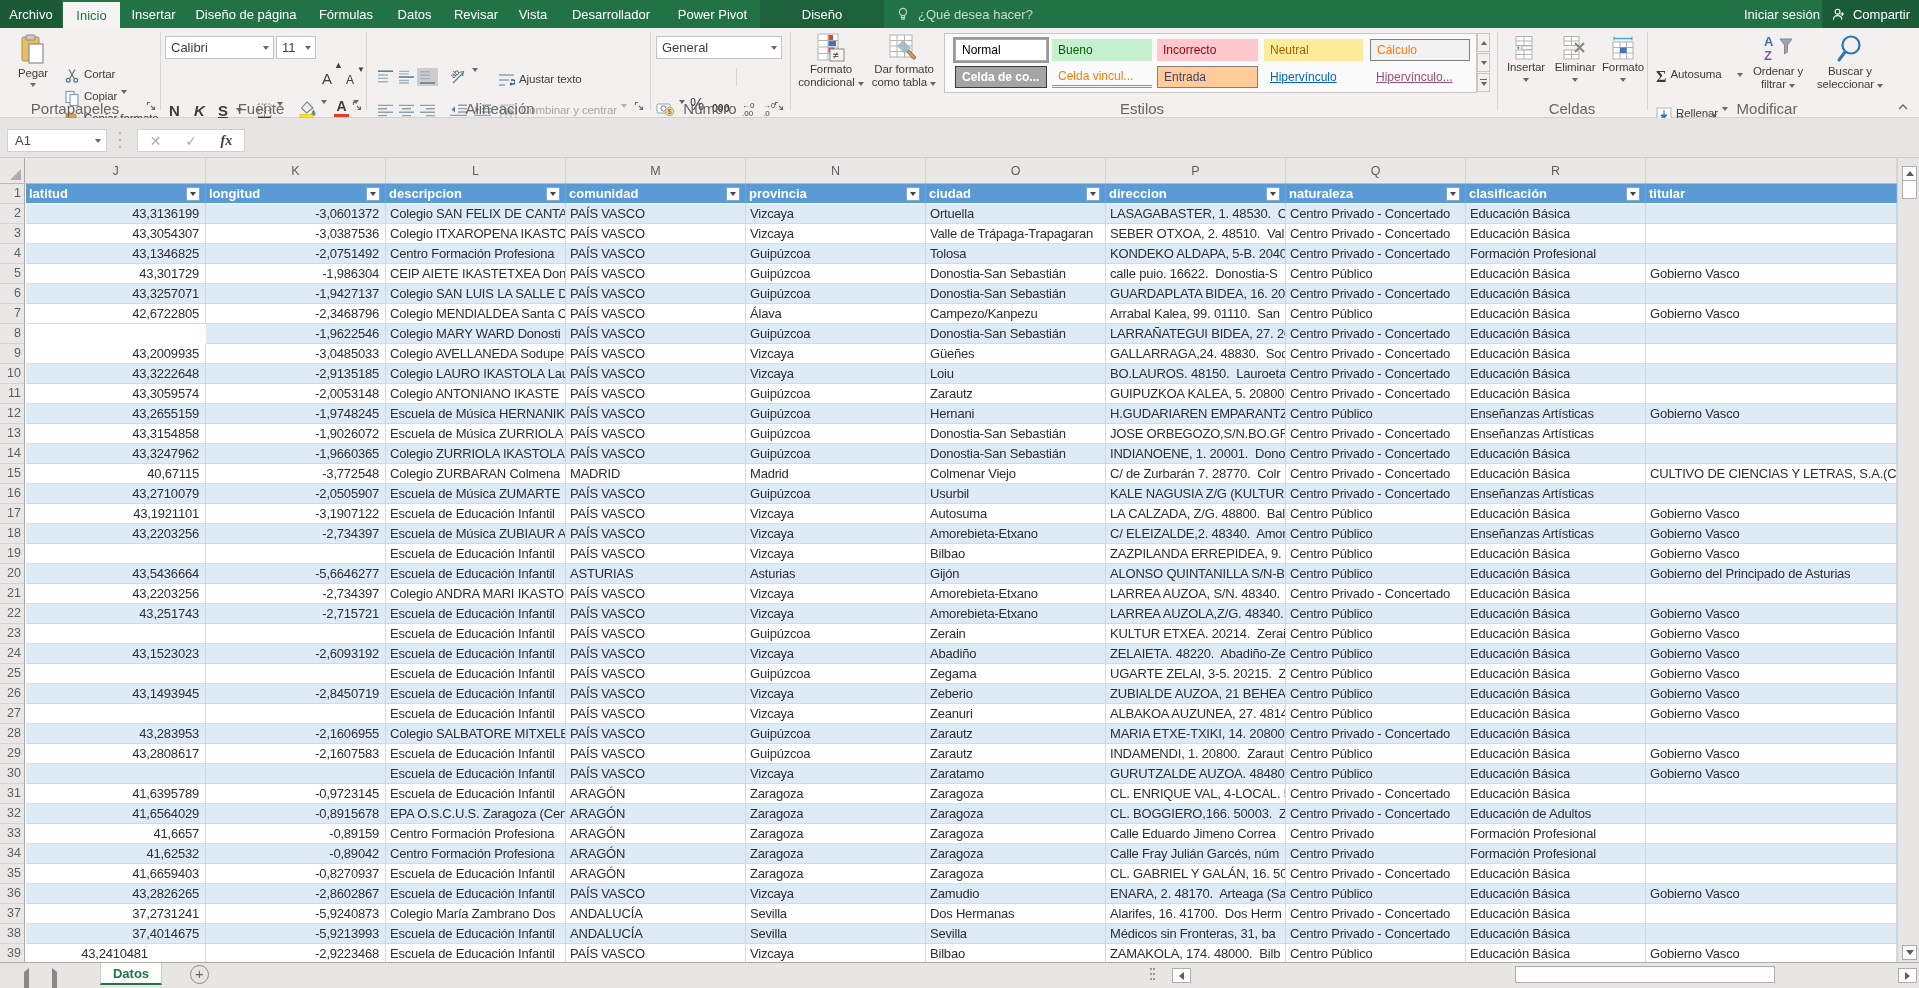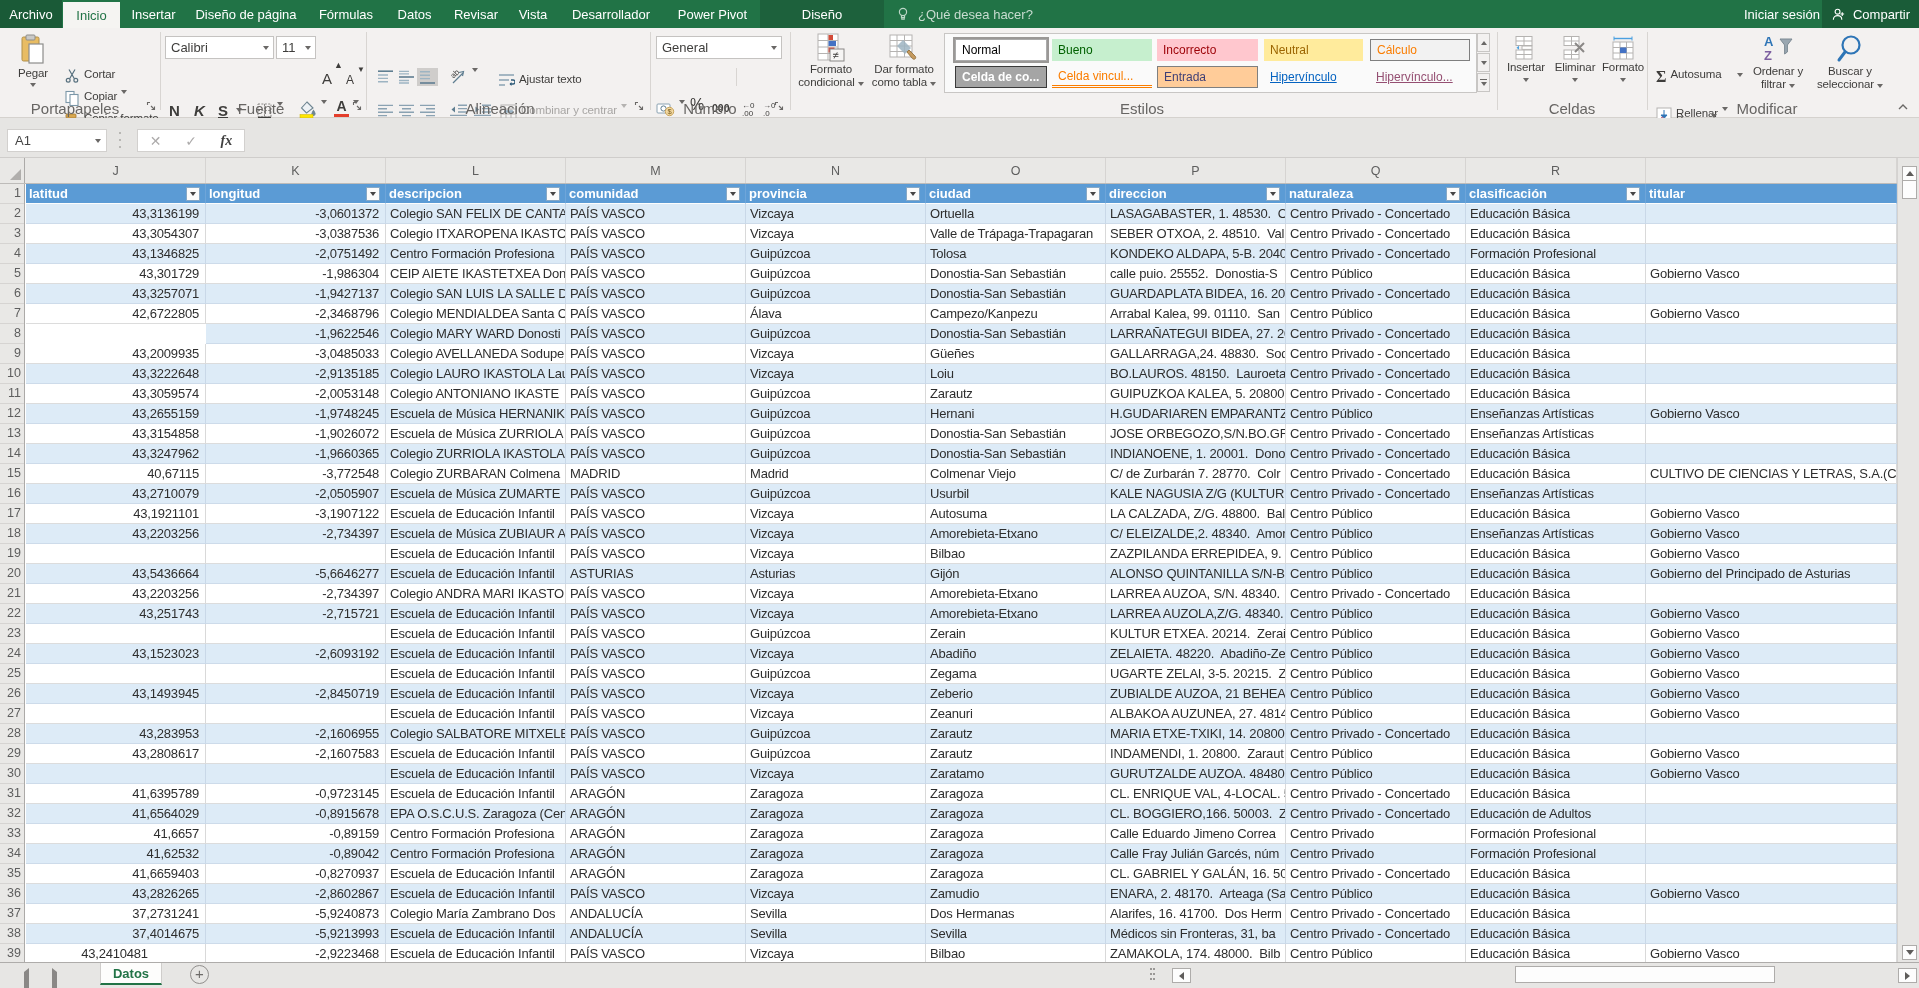--- a/index.html
+++ b/index.html
@@ -635,21 +635,21 @@
       <div class="cell" style="width: 180px; flex: 0 0 180px;">Formación Profesional</div>
       <div class="cell" style="width: 251px; flex: 0 0 251px;"></div>
     </div>
     <div class="row plain">
       <div class="cell num" style="width: 180px; flex: 0 0 180px;">43,301729</div>
       <div class="cell num" style="width: 180px; flex: 0 0 180px;">-1,986304</div>
       <div class="cell" style="width: 180px; flex: 0 0 180px;">CEIP AIETE IKASTETXEA Dono</div>
       <div class="cell" style="width: 180px; flex: 0 0 180px;">PAÍS VASCO</div>
       <div class="cell" style="width: 180px; flex: 0 0 180px;">Guipúzcoa</div>
       <div class="cell" style="width: 180px; flex: 0 0 180px;">Donostia-San Sebastián</div>
-      <div class="cell" style="width: 180px; flex: 0 0 180px;">calle puio. 25552.  Donostia-S</div>
+      <div class="cell" style="width: 180px; flex: 0 0 180px;">calle puio. 16622.  Donostia-S</div>
       <div class="cell" style="width: 180px; flex: 0 0 180px;">Centro Público</div>
       <div class="cell" style="width: 180px; flex: 0 0 180px;">Educación Básica</div>
       <div class="cell" style="width: 251px; flex: 0 0 251px;">Gobierno Vasco</div>
     </div>
     <div class="row band">
       <div class="cell num" style="width: 180px; flex: 0 0 180px;">43,3257071</div>
       <div class="cell num" style="width: 180px; flex: 0 0 180px;">-1,9427137</div>
       <div class="cell" style="width: 180px; flex: 0 0 180px;">Colegio SAN LUIS LA SALLE Do</div>
       <div class="cell" style="width: 180px; flex: 0 0 180px;">PAÍS VASCO</div>
       <div class="cell" style="width: 180px; flex: 0 0 180px;">Guipúzcoa</div>

